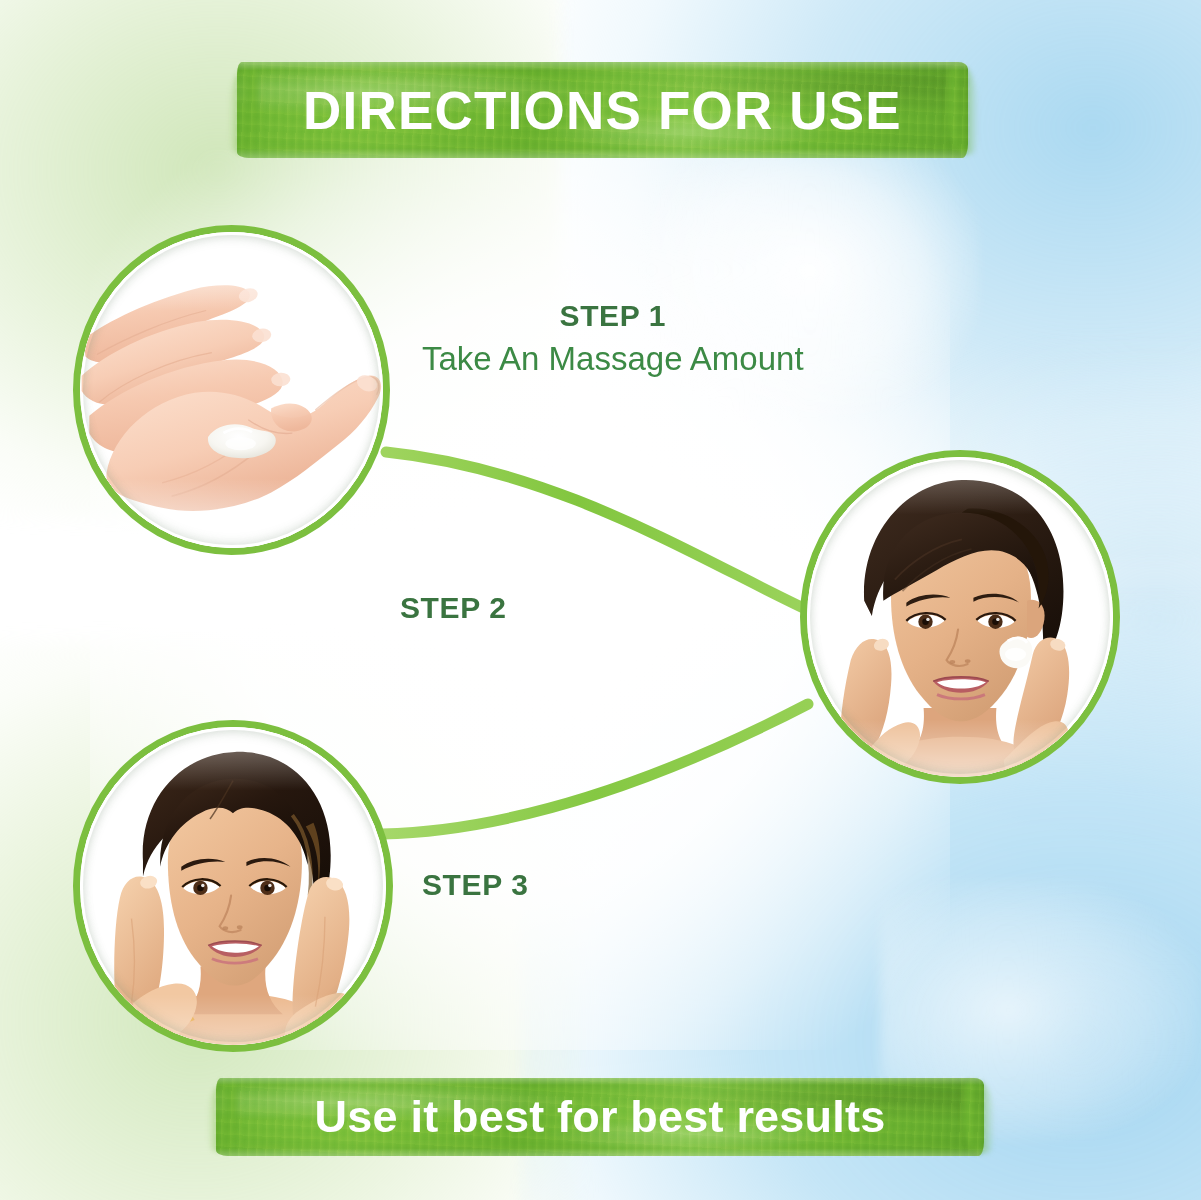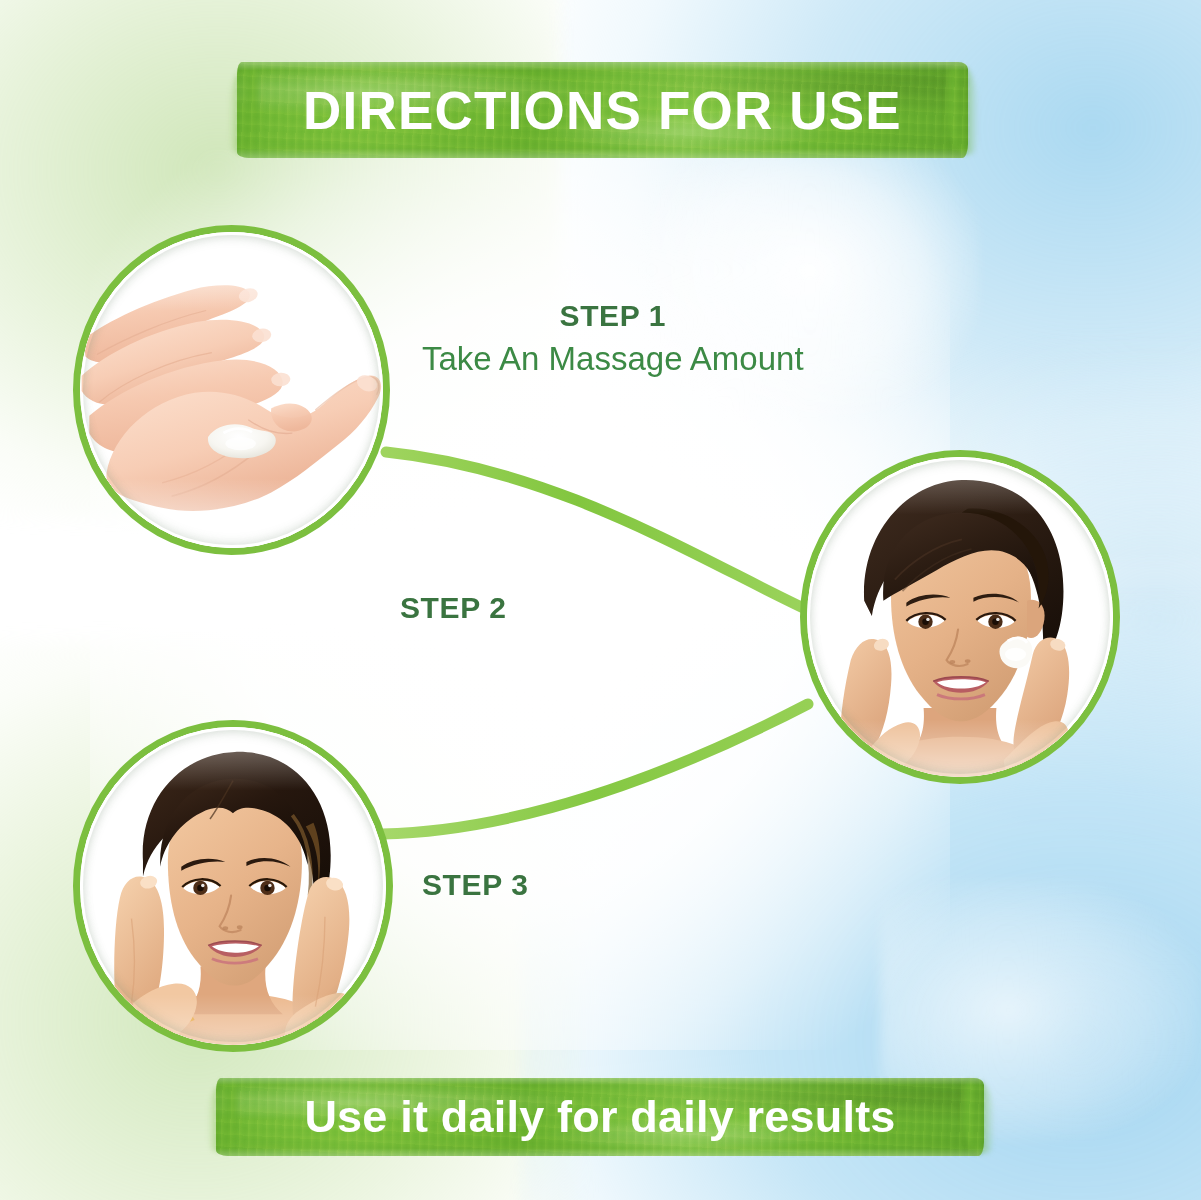--- a/index.html
+++ b/index.html
@@ -579,16 +579,16 @@
   </div>
 
   <div class="step-block" id="step-3-text">
     <p class="step-kicker">STEP 3</p>
   </div>
 
   <div class="banner" id="footer-banner">
     <div class="brush"></div>
     <div class="grain"></div>
     <div class="edgefade"></div>
-    <div class="label">Use it daily for daily results</div>
+    <div class="label">Use it best for best results</div>
   </div>
 
 </div>
 
 </body></html>

